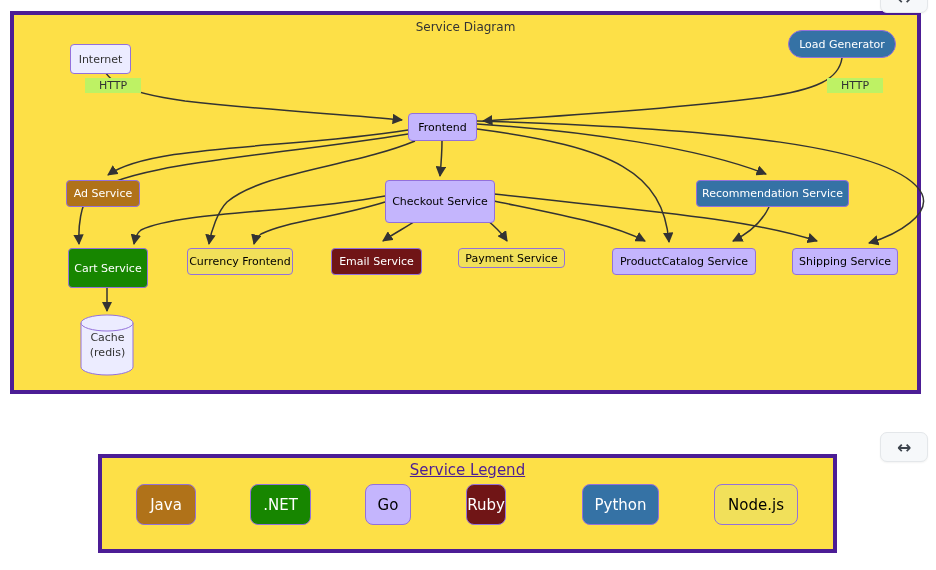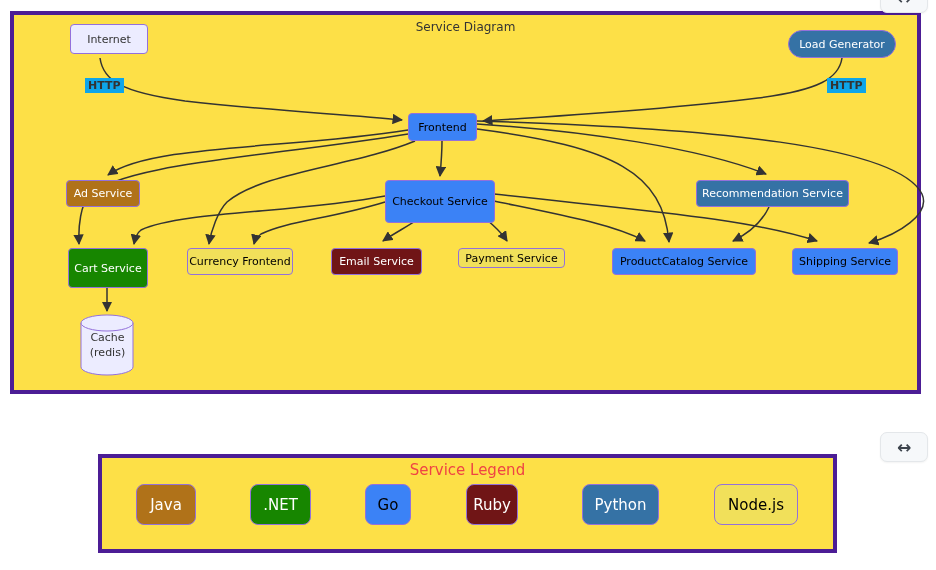--- a/index.html
+++ b/index.html
@@ -4,37 +4,37 @@
 <style>
   html,body{margin:0;padding:0;background:#ffffff;}
   body{width:936px;height:570px;position:relative;overflow:hidden;
        font-family:"DejaVu Sans","Liberation Sans",sans-serif;}
   .panel{position:absolute;background:#fde047;border:4px solid #4c1d95;box-sizing:border-box;z-index:0;}
   .panel-title{position:absolute;width:100%;top:5px;text-align:center;font-size:12px;color:#333333;z-index:2;}
   .edges{position:absolute;left:0;top:0;z-index:1;pointer-events:none;}
   .node{position:absolute;z-index:2;display:flex;align-items:center;justify-content:center;
         box-sizing:border-box;border:1px solid #9370DB;border-radius:4px;font-size:11px;white-space:nowrap;}
   .lavender{background:#ECECFF;color:#333333;}
-  .go{background:#3b82f6;color:#000000;}
+  .go{background:#c4b5fd;color:#000000;}
   .java{background:#b07219;color:#ffffff;}
   .dotnet{background:#178600;color:#ffffff;}
   .ruby{background:#701516;color:#ffffff;}
   .python{background:#3572A5;color:#ffffff;}
   .nodejs{background:#f1e05a;color:#000000;}
   .stadium{border-radius:14px;}
-  .edge-label{position:absolute;z-index:2;background:#0ea5e9;color:#333333;font-size:11px;padding:0 3px;line-height:15px;font-weight:bold;}
+  .edge-label{position:absolute;z-index:2;background:#bef264;color:#333333;font-size:11px;padding:0 14px;line-height:15px;}
   .cache-label{position:absolute;z-index:2;left:80px;top:330px;width:55px;text-align:center;
                font-size:11px;line-height:1.4;color:#333333;white-space:pre-line;}
   .expand-btn{position:absolute;left:880px;width:48px;height:30px;z-index:3;
               background:#f6f8fa;border:1px solid #e4e7ea;border-radius:7px;cursor:pointer;
               display:flex;align-items:center;justify-content:center;
               color:#3d444d;font-size:17px;font-weight:600;font-family:"DejaVu Sans","Liberation Sans",sans-serif;
               box-shadow:0 1px 2px rgba(0,0,0,0.05);}
   .legend-title{position:absolute;left:98px;top:461px;width:739px;text-align:center;
-                font-size:15px;color:#ef4444;z-index:2;}
+                font-size:15px;color:#4c1d95;z-index:2;text-decoration:underline;}
   .legend-item{position:absolute;z-index:2;display:flex;align-items:center;justify-content:center;
                box-sizing:border-box;border:1px solid #9370DB;border-radius:8px;font-size:15px;}
   path.edge{fill:none;stroke:#333333;stroke-width:1.5;}
 </style>
 </head>
 <body>
 
 <div class="panel" style="left:10px;top:11px;width:911px;height:383px">
   <div class="panel-title">Service Diagram</div>
 </div>
@@ -60,21 +60,21 @@
   <path class="edge" marker-end="url(#arrow)" d="M 471,207 C 486,219 499,229 507,241"></path>
   <path class="edge" marker-end="url(#arrow)" d="M 494,201 C 562,215 612,224 645,241"></path>
   <path class="edge" marker-end="url(#arrow)" d="M 494,194 C 645,211 745,218 817,241"></path>
   <path class="edge" marker-end="url(#arrow)" d="M 769,207 C 761,224 747,234 733,241"></path>
   <path class="edge" marker-end="url(#arrow)" d="M 107,275 C 107,287 107,299 107,311"></path>
 
   <path d="M 81,323 L 81,367 A 26,8 0 0 0 133,367 L 133,323 Z" fill="#ECECFF" stroke="#9370DB" stroke-width="1"></path>
   <ellipse cx="107" cy="323" rx="26" ry="8" fill="#ECECFF" stroke="#9370DB" stroke-width="1"></ellipse>
 </svg>
 
-<div class="node lavender" style="left:70px;top:24px;width:78px;height:30px">Internet</div>
+<div class="node lavender" style="left:70px;top:44px;width:61px;height:30px">Internet</div>
 <div class="node python stadium" style="left:788px;top:30px;width:108px;height:28px">Load Generator</div>
 <div class="node go" style="left:408px;top:113px;width:69px;height:28px">Frontend</div>
 <div class="node java" style="left:66px;top:180px;width:74px;height:27px">Ad Service</div>
 <div class="node go" style="left:385px;top:180px;width:110px;height:43px">Checkout Service</div>
 <div class="node python" style="left:696px;top:180px;width:153px;height:27px">Recommendation Service</div>
 <div class="node dotnet" style="left:68px;top:248px;width:80px;height:40px">Cart Service</div>
 <div class="node nodejs" style="left:187px;top:248px;width:106px;height:27px">Currency Frontend</div>
 <div class="node ruby" style="left:331px;top:248px;width:91px;height:27px">Email Service</div>
 <div class="node nodejs" style="left:458px;top:248px;width:107px;height:20px">Payment Service</div>
 <div class="node go" style="left:612px;top:248px;width:144px;height:27px">ProductCatalog Service</div>
@@ -90,15 +90,15 @@
 </button>
 <button class="expand-btn" style="top:432px">
   <span>↔</span>
 </button>
 
 <div class="panel" style="left:98px;top:454px;width:739px;height:99px"></div>
 <div class="legend-title">Service Legend</div>
 <div class="legend-item java" style="left:136px;top:484px;width:60px;height:41px">Java</div>
 <div class="legend-item dotnet" style="left:250px;top:484px;width:61px;height:41px">.NET</div>
 <div class="legend-item go" style="left:365px;top:484px;width:46px;height:41px">Go</div>
-<div class="legend-item ruby" style="left:466px;top:484px;width:52px;height:41px">Ruby</div>
+<div class="legend-item ruby" style="left:466px;top:484px;width:40px;height:41px">Ruby</div>
 <div class="legend-item python" style="left:582px;top:484px;width:77px;height:41px">Python</div>
 <div class="legend-item nodejs" style="left:714px;top:484px;width:84px;height:41px">Node.js</div>
 
 </body></html>

